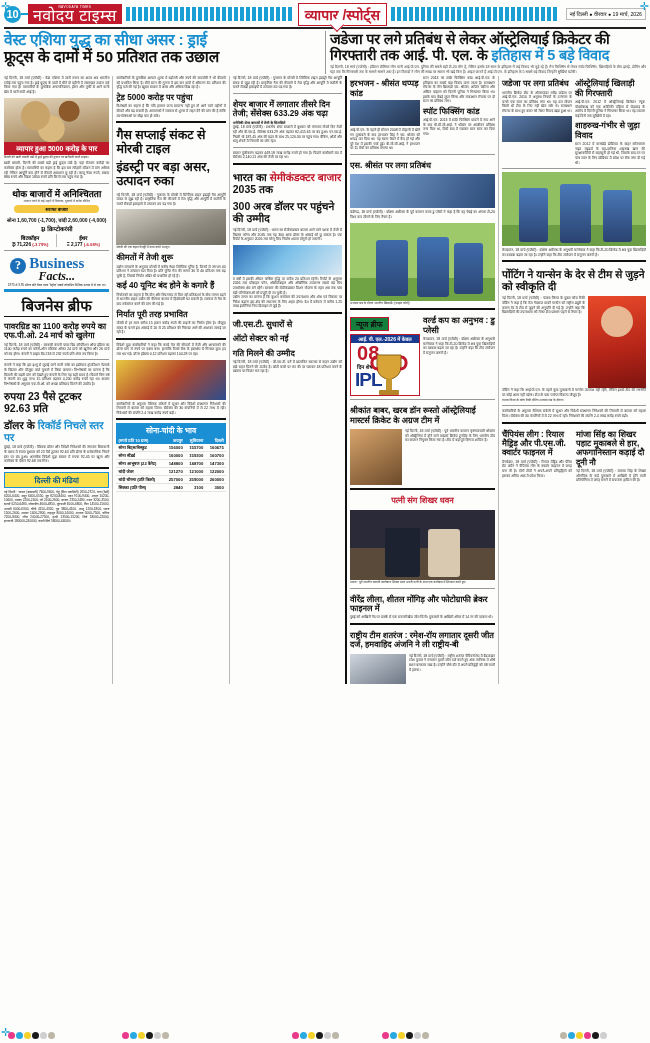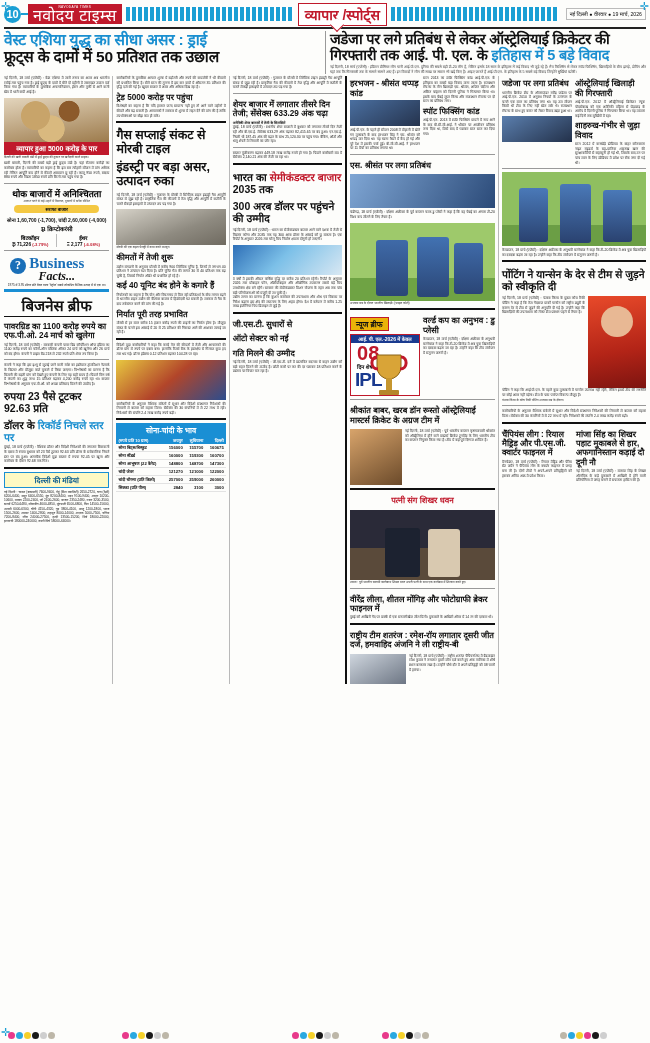--- a/index.html
+++ b/index.html
@@ -99,32 +99,32 @@
 
   
   .tbl-title { background: #1a8fd4; color: #fff; font-size: 7.6px; font-weight: bold;
     text-align: center; padding: 2px 0; }
   table.data { width: 100%; border-collapse: collapse; font-size: 4.2px; }
   table.data th { background: #1a8fd4; color: #fff; font-size: 4.2px; padding: 1px 2px; text-align: right; font-weight: bold; }
   table.data th.lt { text-align: left; }
   table.data td { padding: 1px 2px; text-align: right; font-weight: bold; color: #111; border-bottom: 1px solid #e3e3e3; }
   table.data td.lt { text-align: left; }
 
-  .mandi-hd { background: #fef9c3; border: 1px solid #1a8fd4; color: #0b5b8e;
+  .mandi-hd { background: #fde047; border: 1px solid #1a8fd4; color: #0b5b8e;
     font-size: 7.4px; font-weight: bold; text-align: center; padding: 2px 0; }
 
   
   .ipl-box { border: 1px solid #c0192b; margin-top: 3px; background: #fff; position: relative; overflow: hidden; }
   .ipl-top { background: #1a3a8f; color: #fff; font-size: 5px; font-weight: bold; text-align: center; padding: 1px 0; }
   .ipl-num { font-size: 20px; font-weight: bold; color: #c0192b; line-height: 20px; text-align: left; padding-left: 6px; }
   .ipl-days { font-size: 5.4px; font-weight: bold; color: #111; padding-left: 6px; }
   .ipl-word { font-size: 19px; font-weight: bold; color: #1a3a8f; letter-spacing: -1px; padding-left: 4px; line-height: 18px; }
   .trophy { position: absolute; right: 10px; top: 8px; width: 40px; height: 54px; }
 
-  .newsbrief-hd { border: 1px solid #c0192b; background: #eab308; display: inline-block;
+  .newsbrief-hd { border: 1px solid #c0192b; background: #15803d; display: inline-block;
     padding: 1px 5px; font-size: 7.6px; font-weight: bold; color: #111; }
 
   
   .footer { position: absolute; left: 0; bottom: 0; width: 650px; height: 22px; }
   .fdots { position: absolute; display: flex; gap: 1px; bottom: 4px; }
   .fdot { width: 7px; height: 7px; border-radius: 50%; }
   .fcross { position: absolute; left: 1px; bottom: 5px; color: #1a9fd4; font-size: 11px; line-height: 1; }
 
   .imgbox { background-size: cover; background-position: center; }
 </style>

